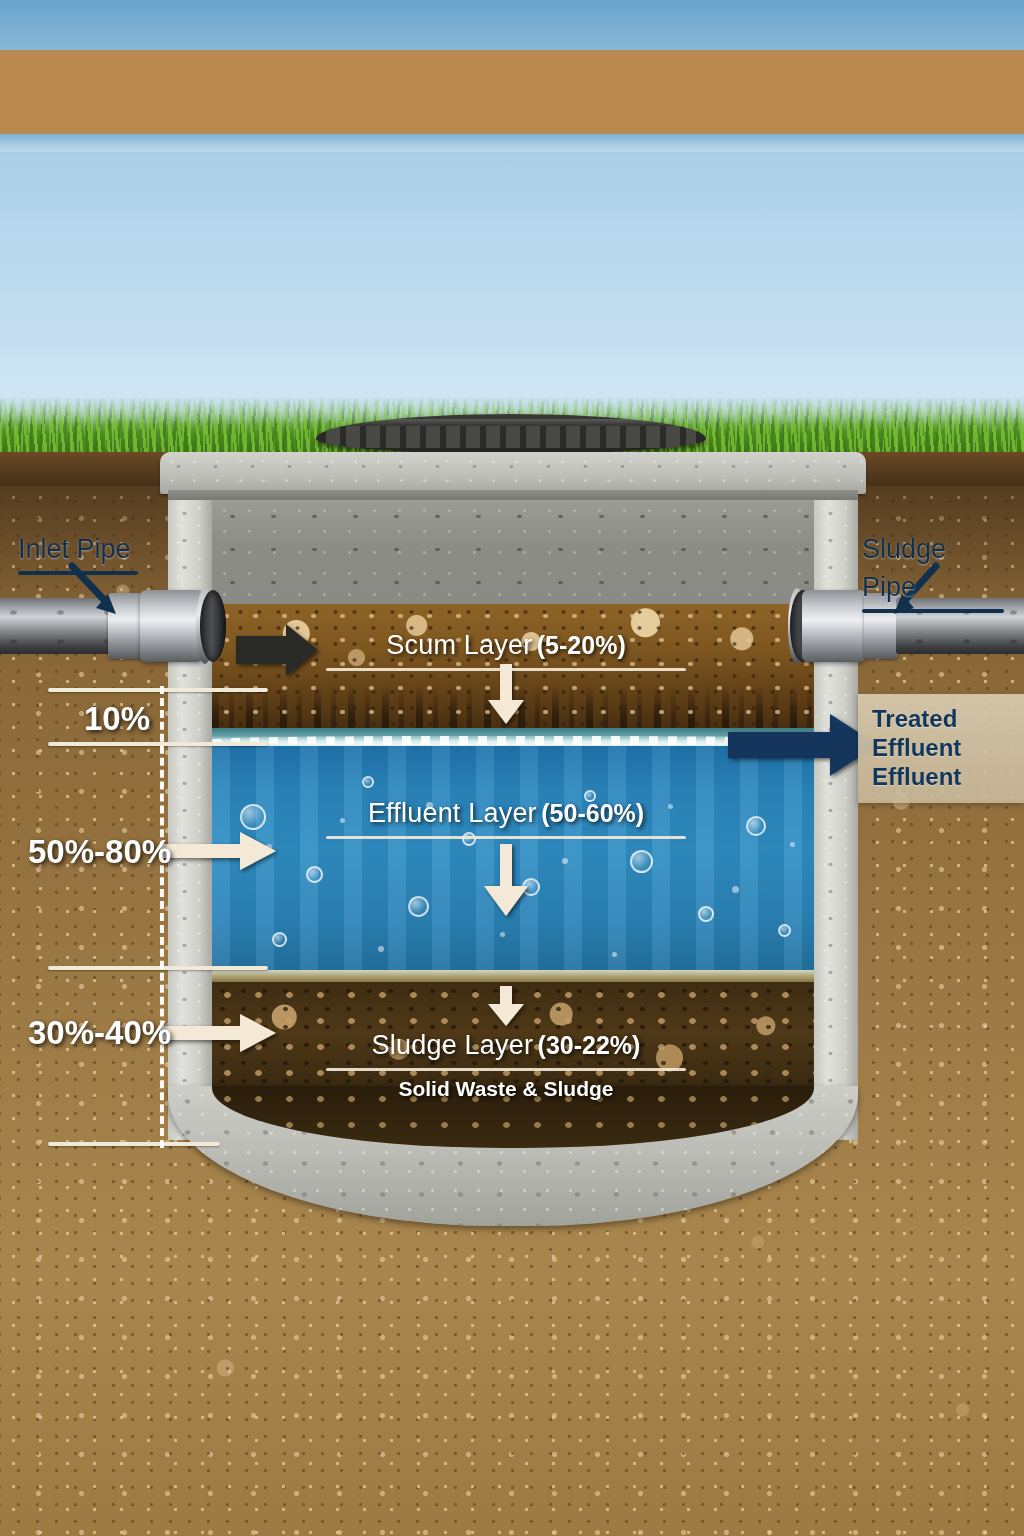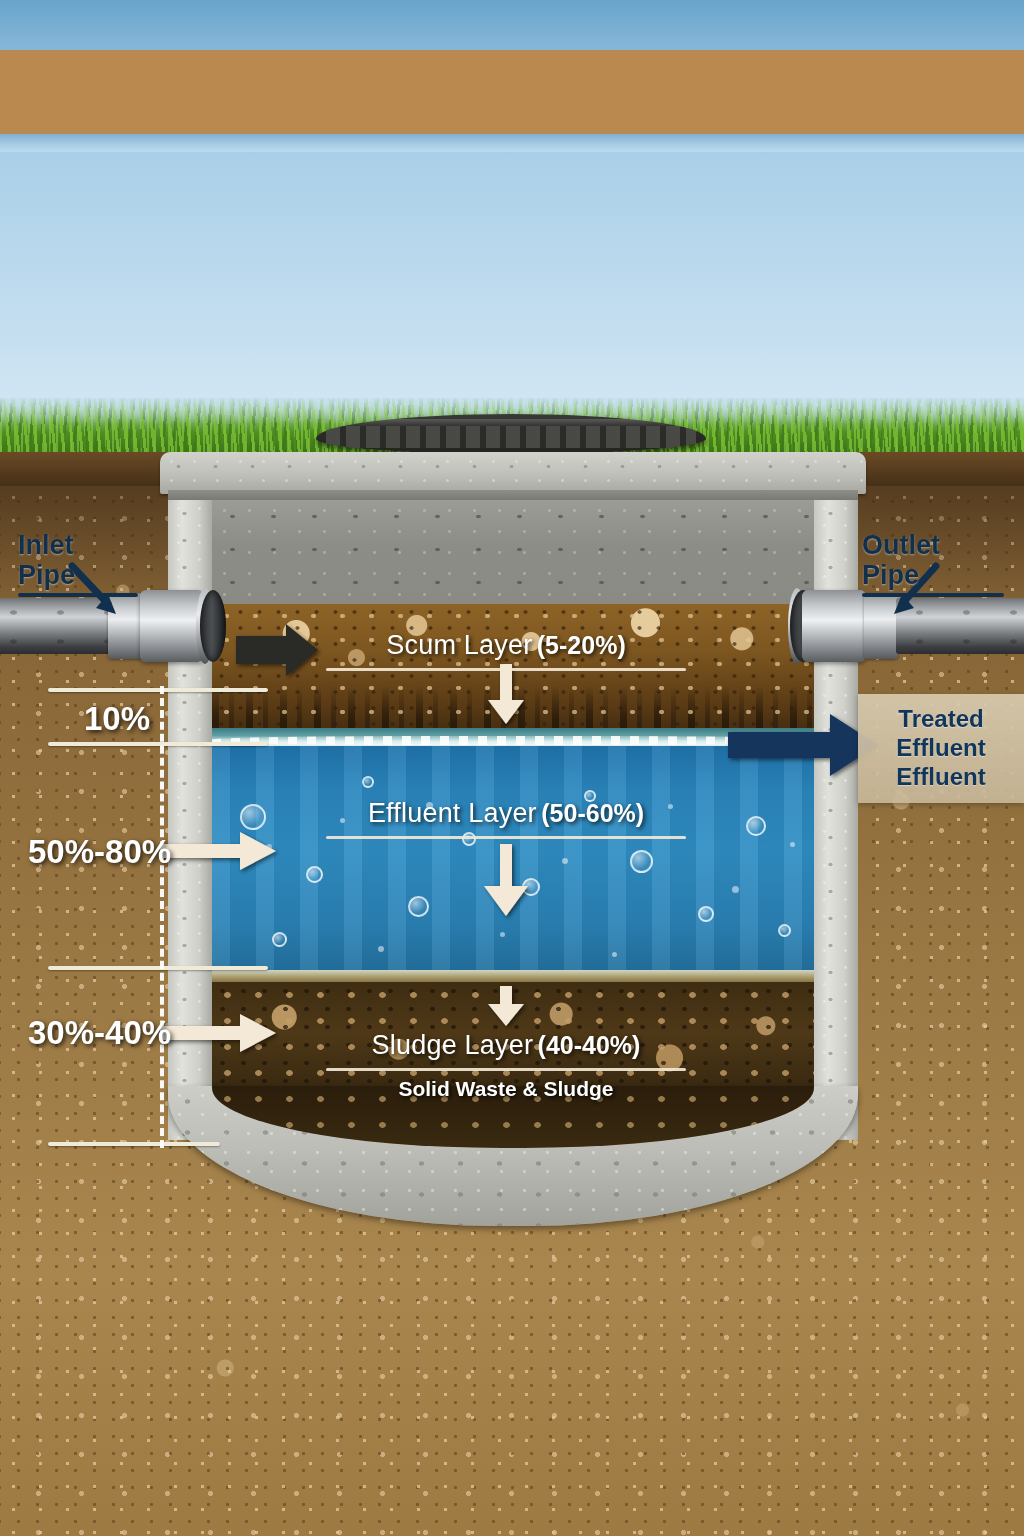--- a/index.html
+++ b/index.html
@@ -301,21 +301,21 @@
     position:absolute; top:-10px; width:18px; height:76px; border-radius:50%;
     background:linear-gradient(180deg,#b9bdc0,#e9ebed 35%,#8a8e91 75%,#4e5154);
   }
 
   
   .svg-layer { position:absolute; inset:0; width:1024px; height:1536px; z-index:40; pointer-events:none; }
 
   .lbl { position:absolute; z-index:45; font-family:"Liberation Sans", sans-serif; }
 
   .pipe-label {
-    color:#10304e; font-size:27px; font-weight:bold; line-height:30px;
+    color:#10304e; font-size:27px; font-weight:normal; line-height:38px;
     text-shadow:0 1px 2px rgba(255,255,255,.45);
   }
   .pipe-label .rule { height:4px; background:#10304e; border-radius:2px; margin-top:3px; }
 
   .layer-label { color:#ffffff; text-align:center; text-shadow:2px 2px 4px rgba(0,0,0,.75); }
   .layer-label .big { font-size:27px; font-weight:normal; letter-spacing:.2px; }
   .layer-label .pct { font-size:25px; font-weight:bold; }
   .layer-label .rule { height:3px; background:#f2e8d5; margin-top:7px; border-radius:2px; opacity:.92; }
   .layer-sub { color:#ffffff; font-size:21px; font-weight:bold; text-align:center;
                text-shadow:2px 2px 4px rgba(0,0,0,.8); margin-top:6px; }
@@ -323,21 +323,20 @@
   .scale-label {
     color:#ffffff; font-size:33px; font-weight:bold;
     text-shadow:2px 2px 5px rgba(0,0,0,.8); white-space:nowrap;
   }
 
   .outflow-panel {
     position:absolute; z-index:45;
     background:linear-gradient(180deg,rgba(216,203,176,.92) 0%,rgba(199,184,154,.9) 100%);
     padding:10px 14px 12px 14px;
     box-shadow:0 2px 5px rgba(0,0,0,.25);
-    text-align:center;
   }
   .outflow-text {
     color:#11365c; font-size:24px; font-weight:bold; line-height:29px;
     text-shadow:0 1px 1px rgba(255,255,255,.4);
   }
 
   .dash-line {
     position:absolute; z-index:44; width:0; border-left:4px dashed #ffffff; opacity:.95;
   }
   .tick {
@@ -479,21 +478,21 @@
       <path d="M160,1026 L240,1026 L240,1014 L276,1033 L240,1052 L240,1040 L160,1040 Z" fill="#f3e9d6"></path>
     </g>
   </svg>
 
   <div class="lbl pipe-label" style="left:18px; top:530px; width:120px;">
     <div>Inlet Pipe</div>
     <div class="rule"></div>
   </div>
 
   <div class="lbl pipe-label" style="left:862px; top:530px; width:142px; text-align:left;">
-    <div>Outlet Pipe</div>
+    <div>Sludge Pipe</div>
     <div class="rule"></div>
   </div>
 
   <div class="lbl layer-label" style="left:326px; top:630px; width:360px;">
     <div>
       <span class="big">Scum Layer</span>
       <span class="pct">(5-20%)</span>
     </div>
     <div class="rule"></div>
   </div>
@@ -502,21 +501,21 @@
     <div>
       <span class="big">Effluent Layer</span>
       <span class="pct">(50-60%)</span>
     </div>
     <div class="rule"></div>
   </div>
 
   <div class="lbl layer-label" style="left:326px; top:1030px; width:360px;">
     <div>
       <span class="big">Sludge Layer</span>
-      <span class="pct">(40-40%)</span>
+      <span class="pct">(30-22%)</span>
     </div>
     <div class="rule"></div>
     <div class="layer-sub">Solid Waste &amp; Sludge</div>
   </div>
 
   <div class="lbl scale-label" style="left:84px; top:700px;text-align:center;">10%</div>
   <div class="lbl scale-label" style="left:28px; top:833px;">50%-80%</div>
   <div class="lbl scale-label" style="left:28px; top:1014px;">30%-40%</div>
 
   <div class="outflow-panel" style="left:858px; top:694px; width:166px;">

